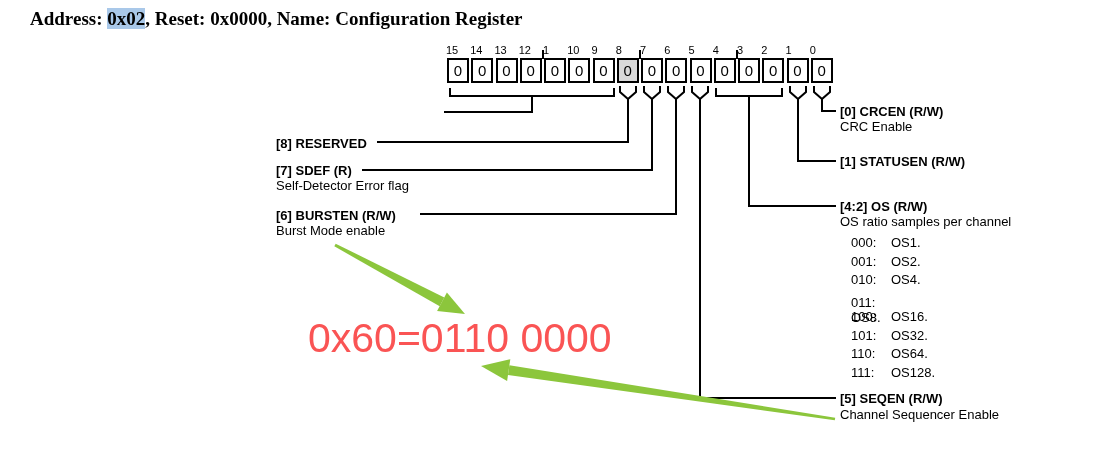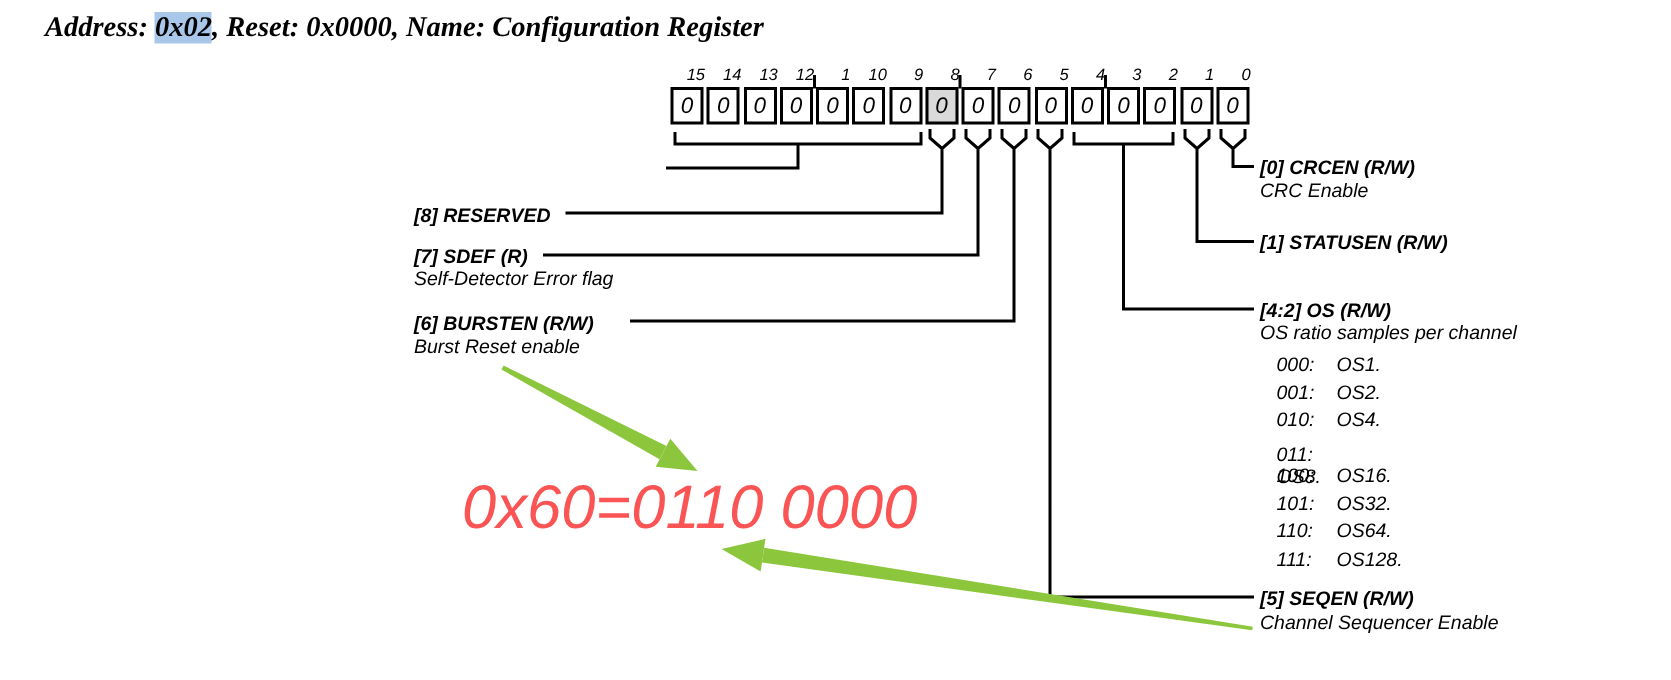--- a/index.html
+++ b/index.html
@@ -1,29 +1,28 @@
 <!DOCTYPE html>
 <html><head>
 <meta charset="utf-8">
 <style>
   html,body{margin:0;padding:0;background:#fff;}
   .canvas{
     position:relative;width:1114px;height:453px;background:#fff;overflow:hidden;
     font-family:"Liberation Sans", sans-serif;
-    font-style:italic;
     --hl:#a9c8e9; --gray:#d9d9d9; --red:#fa5454; --green:#8cc63c; --ink:#000;
   }
   .title{
     position:absolute;left:30px;top:8px;
     font-family:"Liberation Serif", serif;font-weight:bold;font-size:19px;color:#000;
     white-space:pre;
   }
   .title .hl{background:var(--hl);}
   .bit-num{
-    position:absolute;top:44px;width:24px;text-align:right;
+    position:absolute;top:44px;width:24px;text-align:left;
     font-size:11px;color:#000;
   }
   .bit-box{
     position:absolute;top:58px;width:18px;height:21px;
     border:2px solid #000;background:#fff;
     font-size:15px;line-height:21px;text-align:center;color:#000;
   }
   .bit-box.reserved{background:var(--gray);}
   svg.overlay{position:absolute;left:0;top:0;}
   svg .wire{stroke:#000;stroke-width:2;fill:none;}
@@ -114,21 +113,21 @@
     <g>
       <polygon class="arrow" points="509.4,365.2 835.2,417.8 834.8,420.2 508,375"></polygon>
       <polygon class="arrow" points="481,366 510.3,359.2 507.1,381"></polygon>
     </g>
   </svg>
 
   <div class="fname" style="left:276px;top:136px">[8] RESERVED</div>
   <div class="fname" style="left:276px;top:163px">[7] SDEF (R)</div>
   <div class="fdesc" style="left:276px;top:178px">Self-Detector Error flag</div>
   <div class="fname" style="left:276px;top:208px">[6] BURSTEN (R/W)</div>
-  <div class="fdesc" style="left:276px;top:223px">Burst Reset enable</div>
+  <div class="fdesc" style="left:276px;top:223px">Burst Mode enable</div>
 
   <div class="fname" style="left:840px;top:104px">[0] CRCEN (R/W)</div>
   <div class="fdesc" style="left:840px;top:119px">CRC Enable</div>
   <div class="fname" style="left:840px;top:154px">[1] STATUSEN (R/W)</div>
   <div class="fname" style="left:840px;top:199px">[4:2] OS (R/W)</div>
   <div class="fdesc" style="left:840px;top:214px">OS ratio samples per channel</div>
   <div id="os-options">
       <div class="os-row" style="top: 235px;">
         <span class="os-code">000:</span>
         <span class="os-label">OS1.</span>

